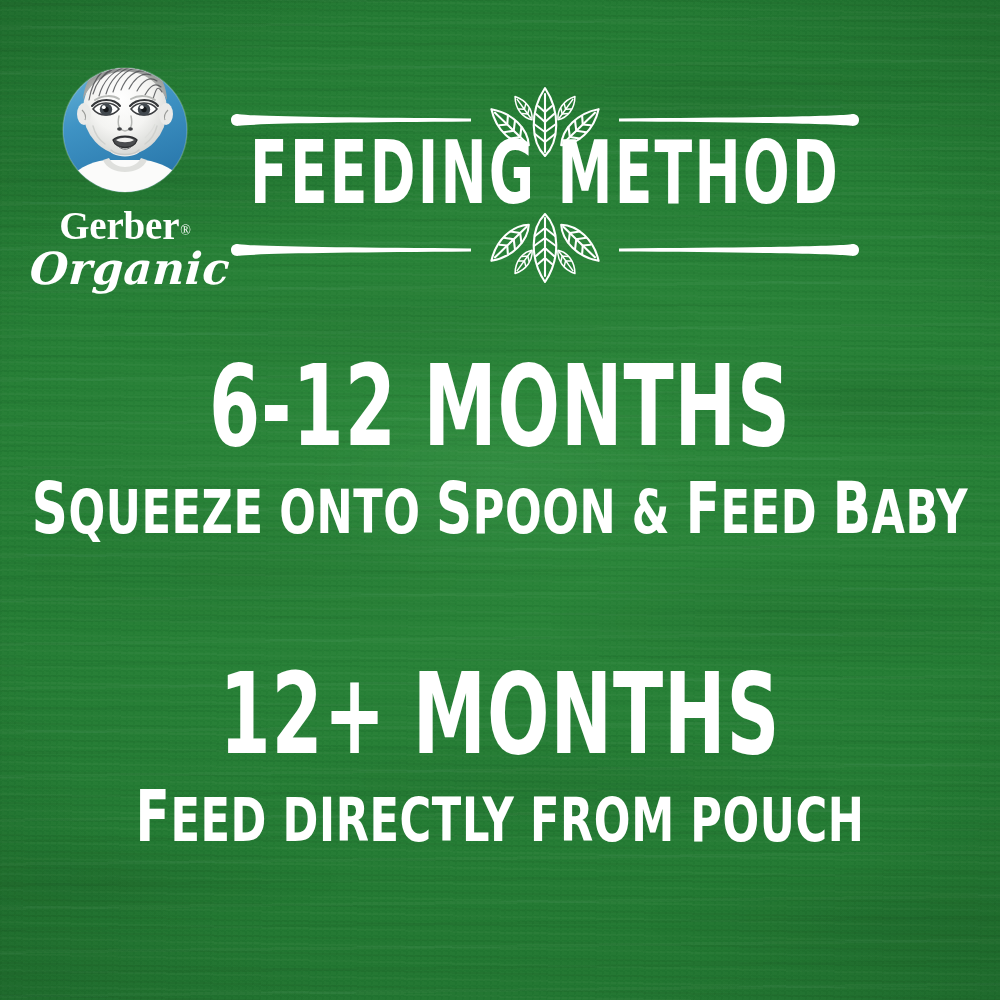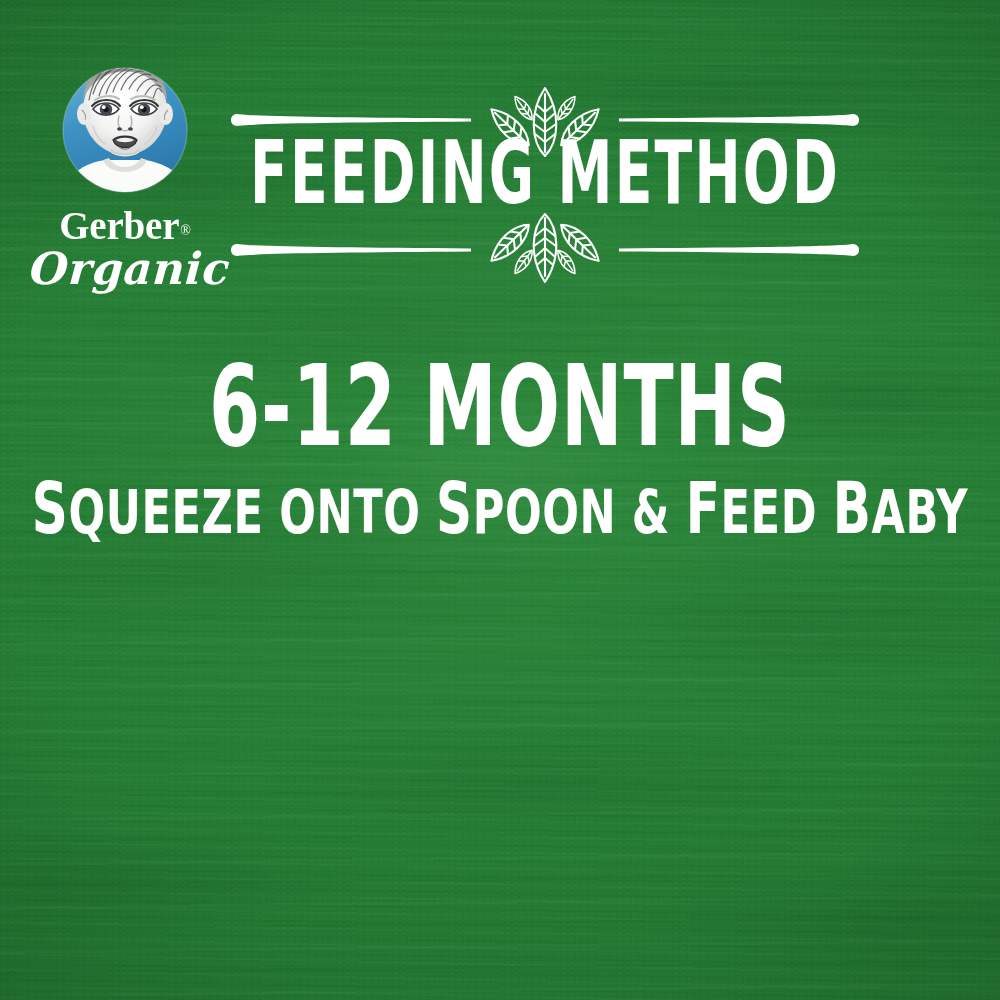--- a/index.html
+++ b/index.html
@@ -401,14 +401,18 @@
                  C128 13.4 218 14.6 234 16.8 C238.4 17.6 242 15.4 242 11 Z" fill="#ffffff"></path>
       </svg>
     </div>
   </div>
 
   <div class="block" id="block-1">
     <div class="block-age hand">6-12 MONTHS</div>
     <div class="block-instruction hand"><span class="cap">S</span><span>QUEEZE ONTO </span><span class="cap">S</span><span>POON &amp; </span><span class="cap">F</span><span>EED </span><span class="cap">B</span><span>ABY</span></div>
   </div>
 
+  <div class="block" id="block-2">
+    <div class="block-age hand">12+ MONTHS</div>
+    <div class="block-instruction hand"><span class="cap">F</span><span>EED DIRECTLY FROM POUCH</span></div>
+  </div>
 
 </div>
 
 </body></html>

